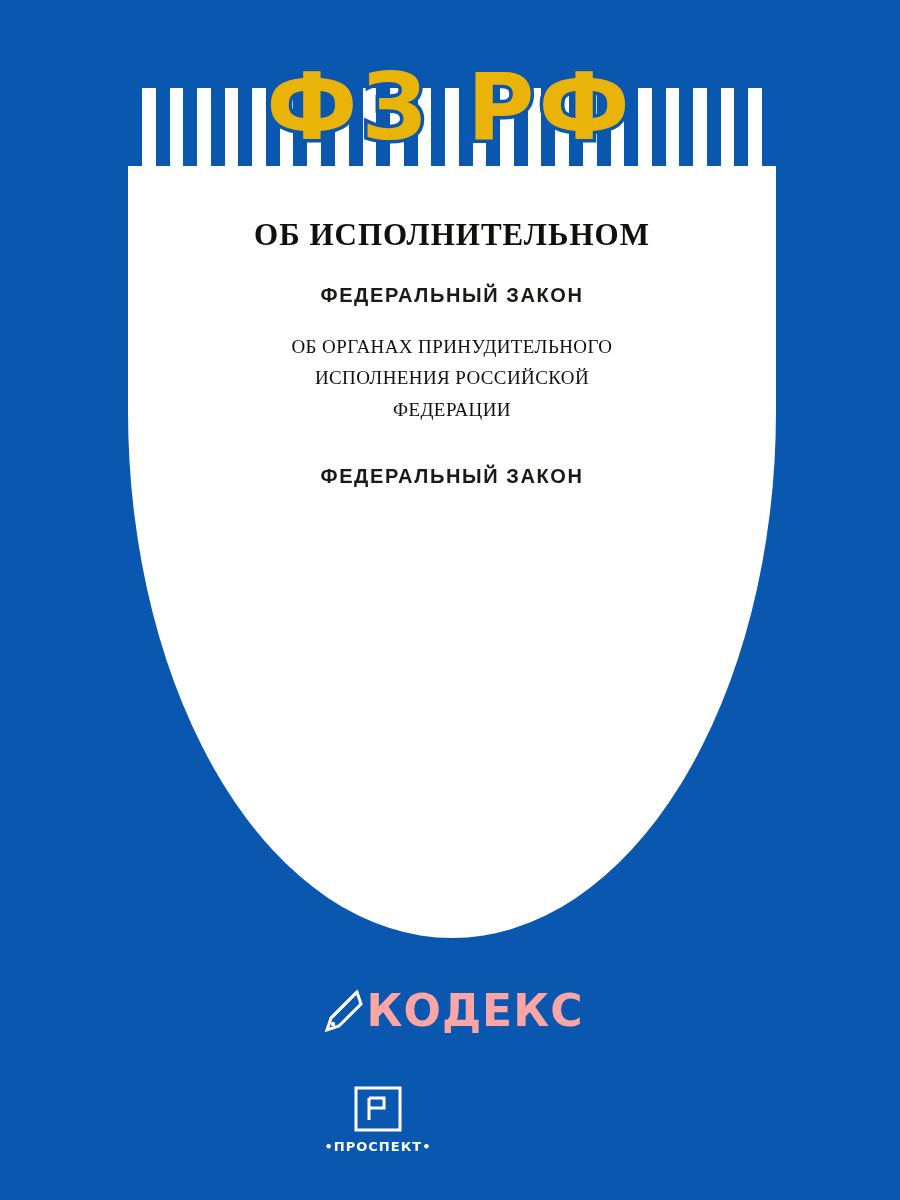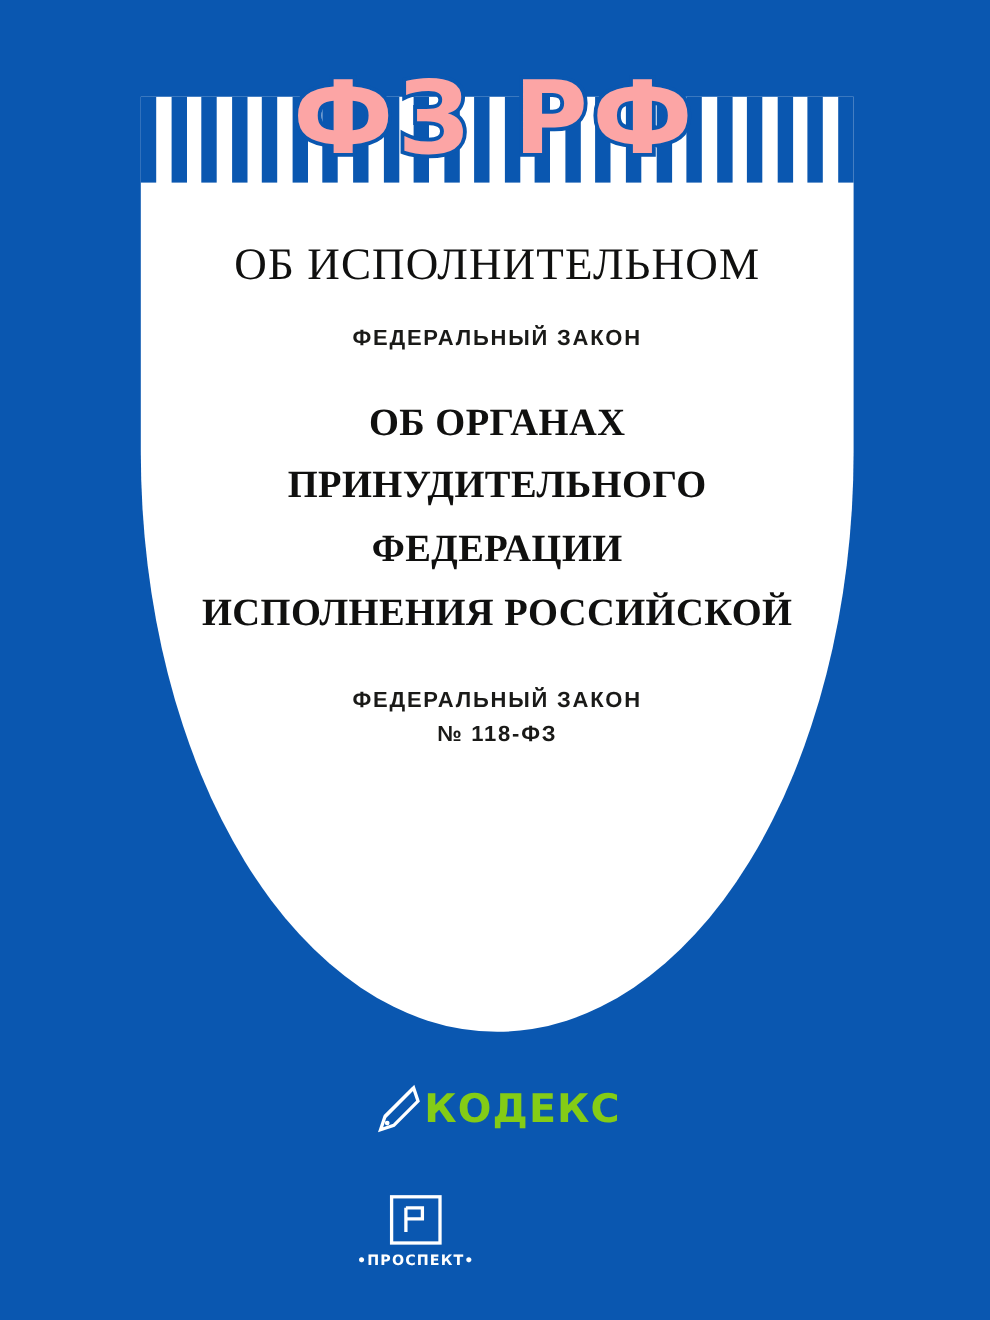--- a/index.html
+++ b/index.html
@@ -48,60 +48,60 @@
   .fzrf {
     position: absolute;
     left: 0;
     top: 62px;
     width: 900px;
     text-align: center;
     font-family: "DejaVu Sans", sans-serif;
     font-weight: 700;
     font-size: 92px;
     letter-spacing: 4px;
-    color: #fca5a5;
+    color: #eab308;
     -webkit-text-stroke: 7px #0a57b0;
     paint-order: stroke fill;
     line-height: 1;
   }
   .fzrf span { display: inline-block; }
 
   
   .shield-text {
     position: absolute;
     left: 150px;
     top: 215px;
     width: 604px;
     text-align: center;
     color: #10100f;
   }
   .title-main {
     font-family: "Liberation Serif", serif;
-    font-weight: 400;
-    font-size: 41px;
+    font-weight: 700;
+    font-size: 31px;
     line-height: 1.26;
     letter-spacing: 0.5px;
   }
   .title-main .line1 { letter-spacing: 1px; }
   .law-ref {
     font-family: "Liberation Sans", sans-serif;
     font-weight: 700;
     font-size: 20px;
     letter-spacing: 1.6px;
     line-height: 1.55;
     margin-top: 26px;
     color: #1a1a18;
   }
   .title-second {
     font-family: "Liberation Serif", serif;
-    font-weight: 700;
-    font-size: 35px;
+    font-weight: 400;
+    font-size: 19px;
     line-height: 1.65;
     letter-spacing: 0.4px;
-    margin-top: 31px;
+    margin-top: 20px;
   }
   .law-ref-2 {
     font-family: "Liberation Sans", sans-serif;
     font-weight: 700;
     font-size: 20px;
     letter-spacing: 1.6px;
     line-height: 1.55;
     margin-top: 36px;
     color: #1a1a18;
   }
@@ -118,23 +118,23 @@
     gap: 4px;
   }
   .kodeks-mark {
     width: 46px;
     height: 46px;
     position: relative;
   }
   .kodeks-text {
     font-family: "DejaVu Sans", sans-serif;
     font-weight: 700;
-    font-size: 36px;
+    font-size: 44px;
     letter-spacing: 1px;
-    color: #84cc16;
+    color: #fca5a5;
   }
 
   
   .prospekt {
     position: absolute;
     left: 0;
     top: 1086px;
     width: 756px;
     display: flex;
     flex-direction: column;
@@ -196,27 +196,26 @@
     <div class="title-main">
       <div class="line1">ОБ  ИСПОЛНИТЕЛЬНОМ</div>
     </div>
 
     <div class="law-ref">
       <div>ФЕДЕРАЛЬНЫЙ ЗАКОН</div>
     </div>
 
     <div class="title-second">
       <div>ОБ ОРГАНАХ ПРИНУДИТЕЛЬНОГО</div>
+      <div>ИСПОЛНЕНИЯ РОССИЙСКОЙ</div>
       <div>ФЕДЕРАЦИИ</div>
-      <div>ИСПОЛНЕНИЯ РОССИЙСКОЙ</div>
     </div>
 
     <div class="law-ref-2">
       <div>ФЕДЕРАЛЬНЫЙ ЗАКОН</div>
-      <div>№ 118-ФЗ</div>
     </div>
   </div>
 
   <div class="kodeks">
     <div class="kodeks-mark">
       <svg width="46" height="46" viewBox="0 0 46 46" aria-hidden="true">
         <path d="M40 4 L14 30 L10 42 L22 38 L44 16 Z" fill="none" stroke="#ffffff" stroke-width="3"></path>
         <path d="M40 4 L14 30" stroke="#ffffff" stroke-width="3"></path>
         <circle cx="16" cy="36" r="2.2" fill="#ffffff"></circle>
       </svg>

